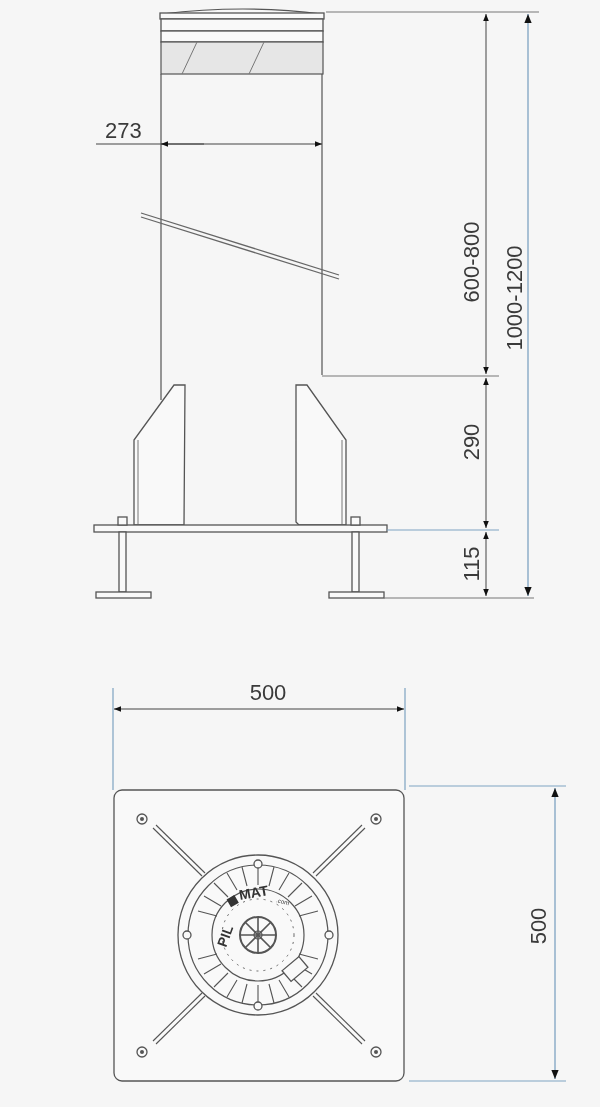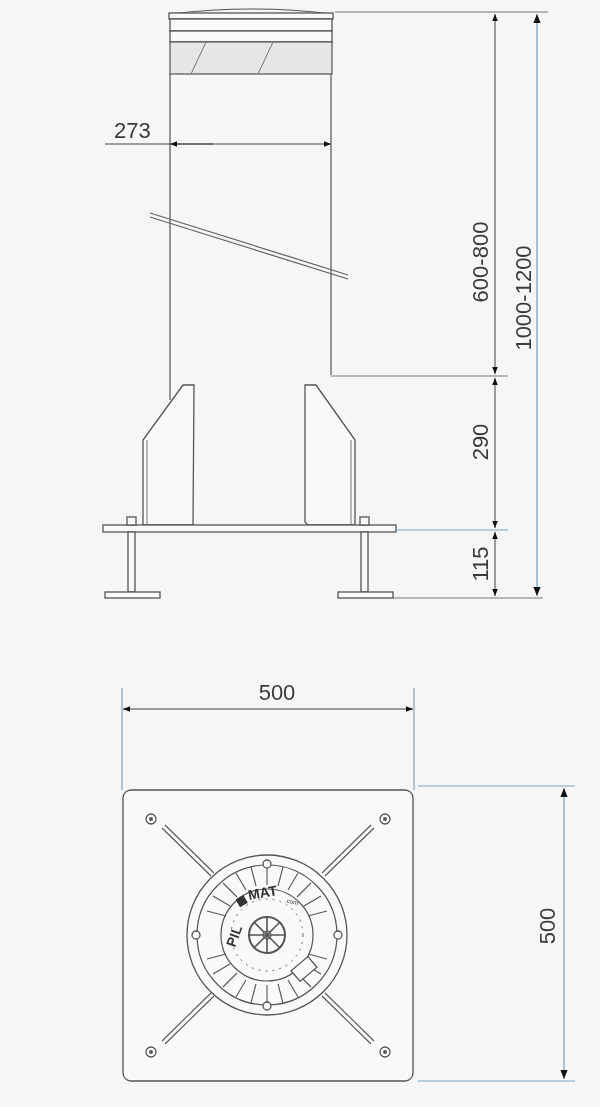--- a/index.html
+++ b/index.html
@@ -16,21 +16,21 @@
     .ln-thin { stroke: #777; fill: none; stroke-width: 1; }
     .dim { stroke: #444; fill: none; stroke-width: 1; }
     .dim-blue { stroke: #7ea3c2; fill: none; stroke-width: 1.3; }
     .part { stroke: #555; fill: #f9f9f9; stroke-width: 1.3; }
     .band { stroke: #555; fill: #e6e6e6; stroke-width: 1.2; }
     .arrow { fill: #111; }
   </style>
 </head>
 <body>
 
-<div style="position:absolute;left:13px;top:0;width:512px;height:1107px;text-decoration:underline;">
+<div style="position:absolute;left:4px;top:0;width:512px;height:1107px;text-decoration:underline;">
 <svg width="600" height="1107" viewBox="0 0 600 1107">
   <defs>
     <marker id="arrEnd" viewBox="0 0 10 10" refX="10" refY="5" markerWidth="9" markerHeight="7" orient="auto-start-reverse">
       <path d="M0,1 L10,5 L0,9 z" class="arrow"></path>
     </marker>
   </defs>
 
   <g>
 
     <g>

